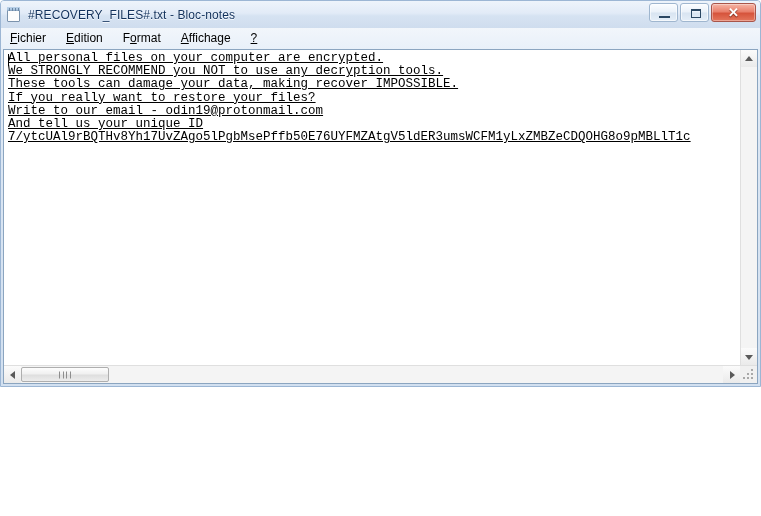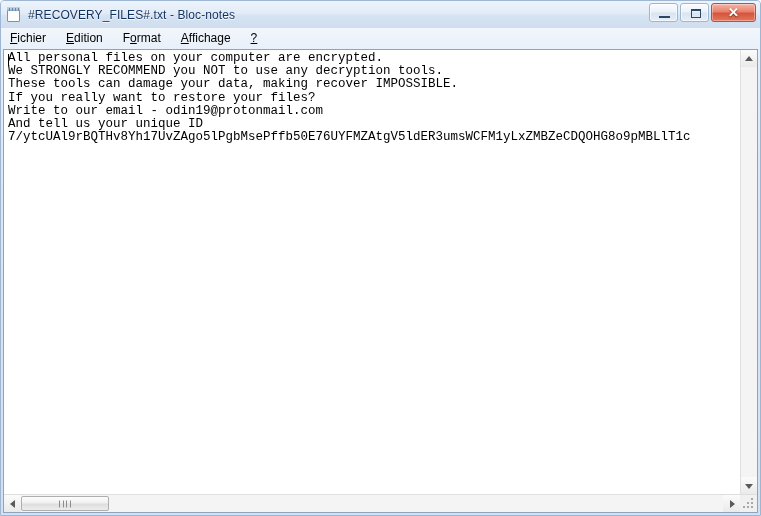--- a/index.html
+++ b/index.html
@@ -11,21 +11,21 @@
     width: 761px;
     height: 516px;
     overflow: hidden;
     font-family: "Liberation Sans", sans-serif;
   }
 
   .window {
     position: absolute;
     left: 0; top: 0;
     width: 761px;
-    height: 516px;
+    height: 387px;
     box-sizing: border-box;
     background: linear-gradient(to bottom, #e9f0f8 0%, #dbe6f3 40%, #d2e0f0 100%);
     border: 1px solid #9cb6d4;
     border-radius: 4px 4px 0 0;
     display: flex;
     flex-direction: column;
     justify-content: center;
   }
 
   
@@ -161,20 +161,21 @@
     display: flex;
     min-height: 0;
   }
   .textarea {
     flex: 1 1 auto;
     position: relative;
     overflow: hidden;
     background: #ffffff;
     padding: 2px 0 0 4px;
     box-sizing: border-box;
+    text-decoration: underline;
   }
   .caret {
     position: absolute;
     left: 4px;
     top: 4px;
     width: 1px;
     height: 12px;
     background: #000000;
   }
   .doc {

